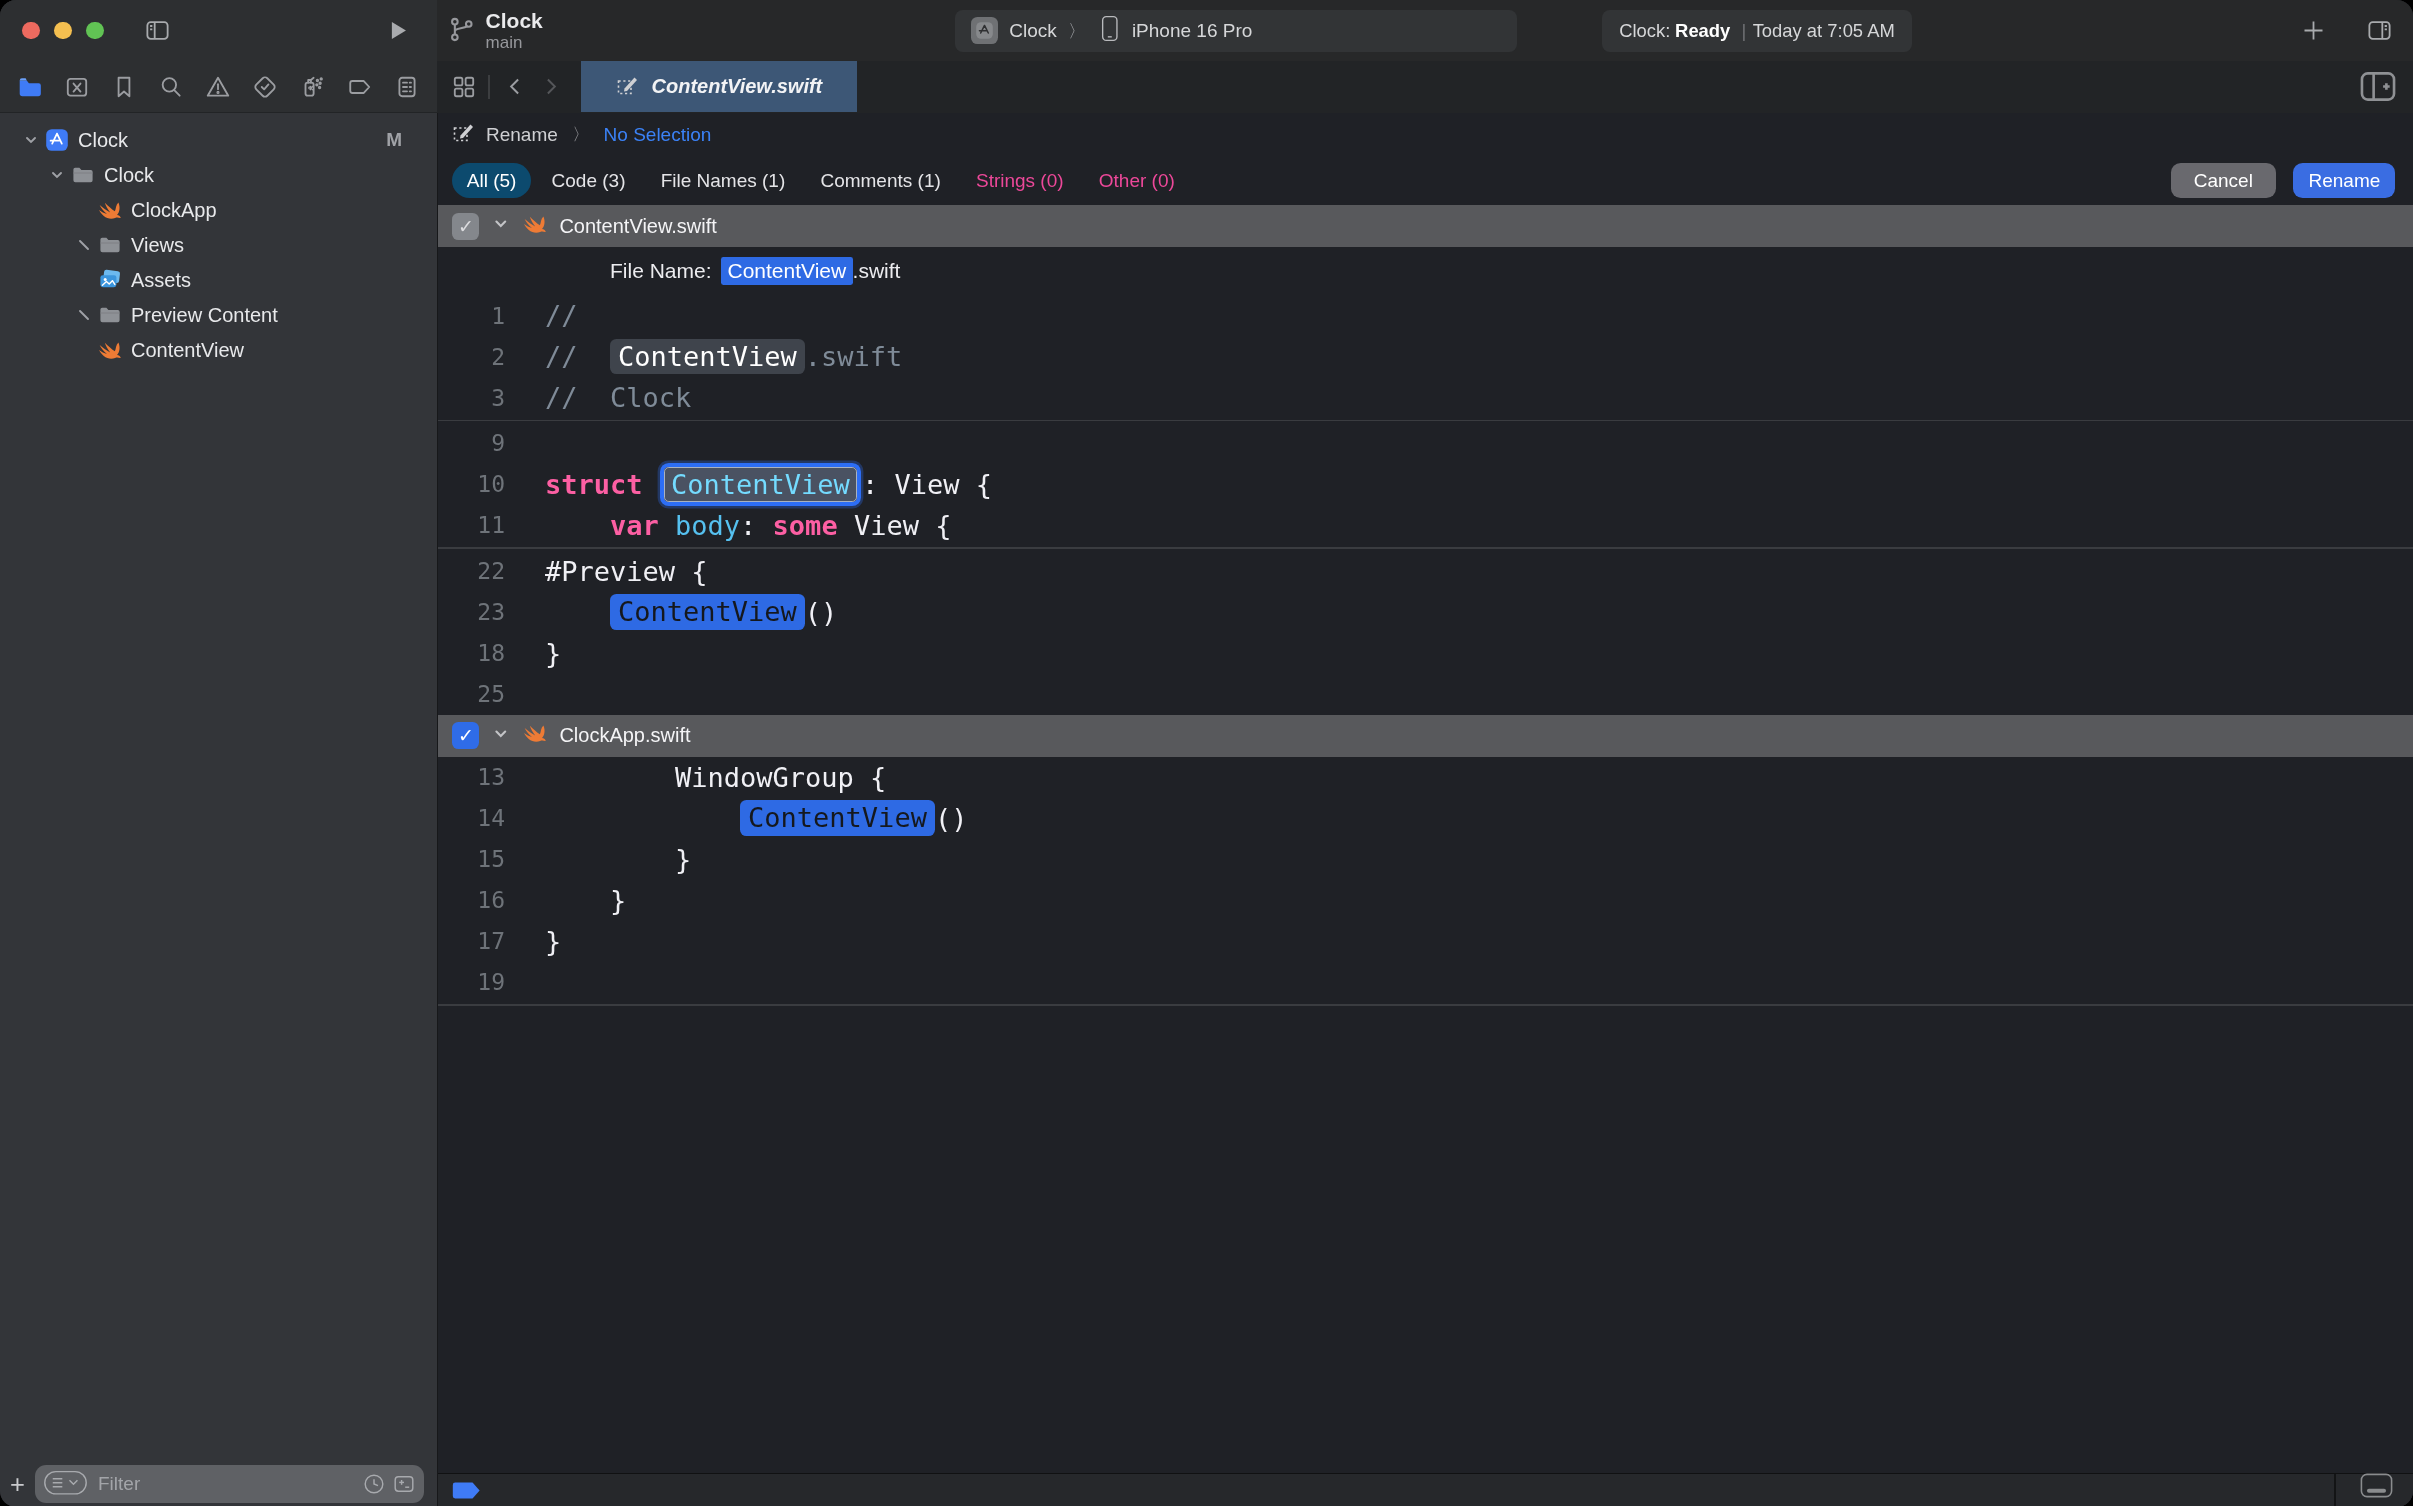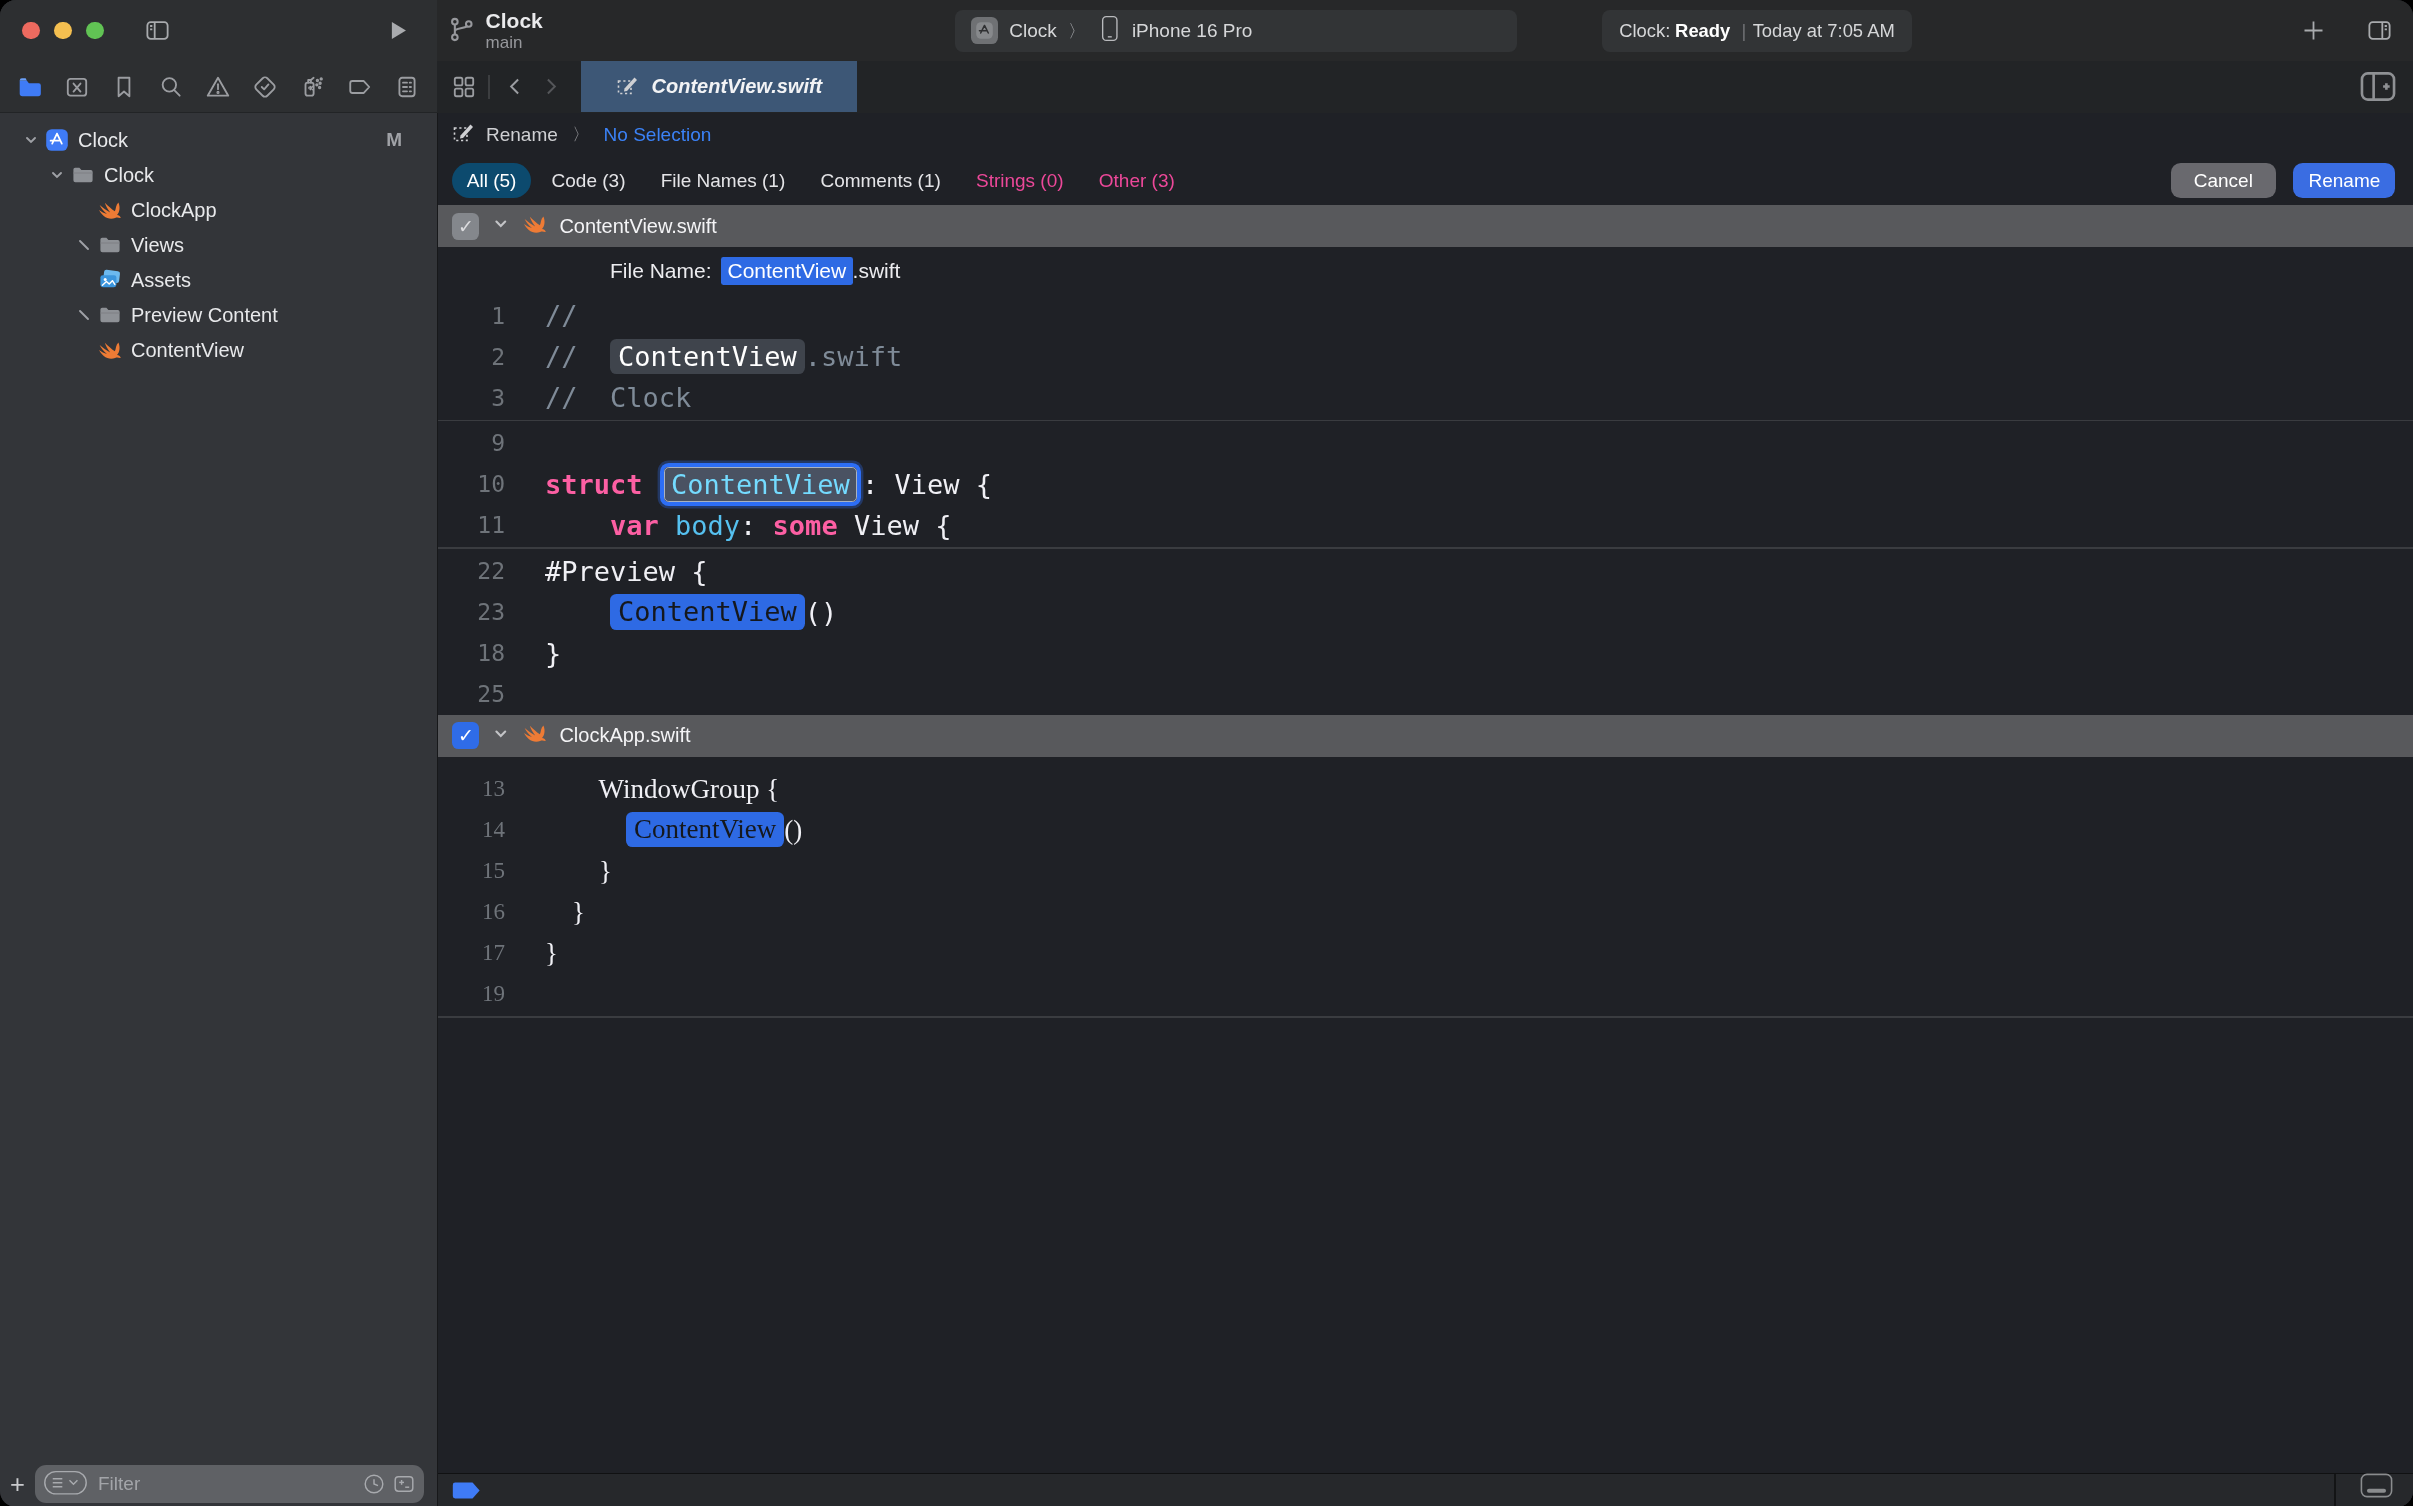--- a/index.html
+++ b/index.html
@@ -99,21 +99,21 @@
   .csep{height:4.8px;position:relative;}
   .csep::after{content:"";position:absolute;left:0;right:0;top:1.6px;height:1.6px;background:#3a3c40;}
   .tok-comment{color:#7f8b98;}
   .tok-keyword{color:#fc5fa3;font-weight:700;}
   .tok-plain{color:#f0f0f5;}
   .tok-property{color:#56c1f0;margin-top:24px;}
   .tok-boxgray{background:#3f444c;border-radius:6.4px;padding:2.4px 8px;color:#fff;}
   .tok-boxblue{background:#2e6ae4;border-radius:6.4px;padding:2.4px 8px;color:#15181d;}
   .tok-field{background:#4a5262;border:1.6px solid #a9b2c0;border-radius:4.8px;padding:0.8px 6.4px;margin:0 4.8px;color:#74dbff;
     box-shadow:0 0 0 4px #2d6ef5,0 0 0 6.4px rgba(45,110,245,.30);}
-  .codeblock.second{padding-top:12px;font-family:Liberation Serif, serif;}
+  .codeblock.second{padding-top:0;}
 
   .editor-bottom{position:absolute;left:0;right:0;bottom:0;height:34px;background:#26282b;border-top:1.6px solid #101112;display:flex;align-items:center;box-sizing:border-box;}
   .bp-ic{margin-left:14.4px;display:inline-flex;}
   .bp-ic svg{width:30px;height:19px;}
   .dbg-toggle{position:absolute;right:19px;bottom:4.8px;}
   .dbg-toggle svg{width:35px;height:27px;stroke:#8a8c8e;stroke-width:2;fill:none;}
   .eb-div{position:absolute;right:77px;top:0;bottom:0;width:1.6px;background:#131415;}
 </style>
 </head>
 <body>
@@ -449,21 +449,21 @@
       <span class="bc-sel">No Selection</span>
     </div>
 
     <div class="filterrow">
       <span id="fpills" style="display: flex; gap: 6.4px;">
           <span class="fpill active">All (5)</span>
           <span class="fpill ">Code (3)</span>
           <span class="fpill ">File Names (1)</span>
           <span class="fpill ">Comments (1)</span>
           <span class="fpill disabled">Strings (0)</span>
-          <span class="fpill disabled">Other (3)</span>
+          <span class="fpill disabled">Other (0)</span>
         </span>
       <div class="fr-buttons">
         <div class="btn btn-cancel">Cancel</div>
         <div class="btn btn-rename">Rename</div>
       </div>
     </div>
 
     <div id="sections">
         <div class="sec-header">
           <span class="cb cb-disabled">✓</span>

